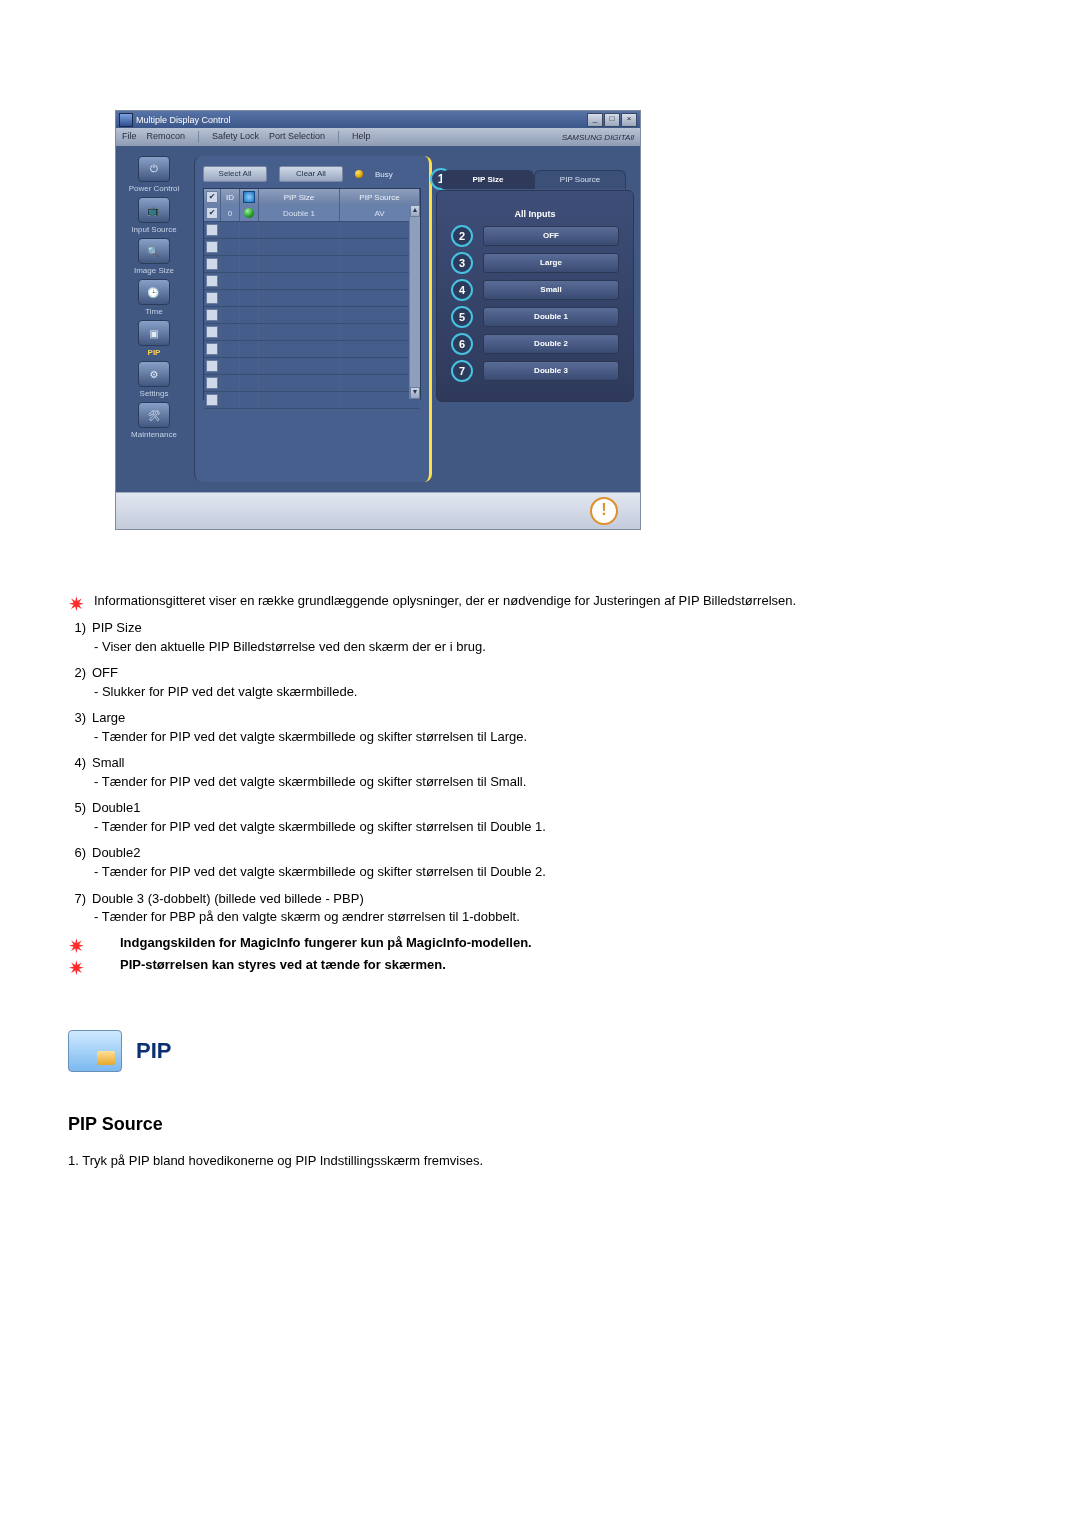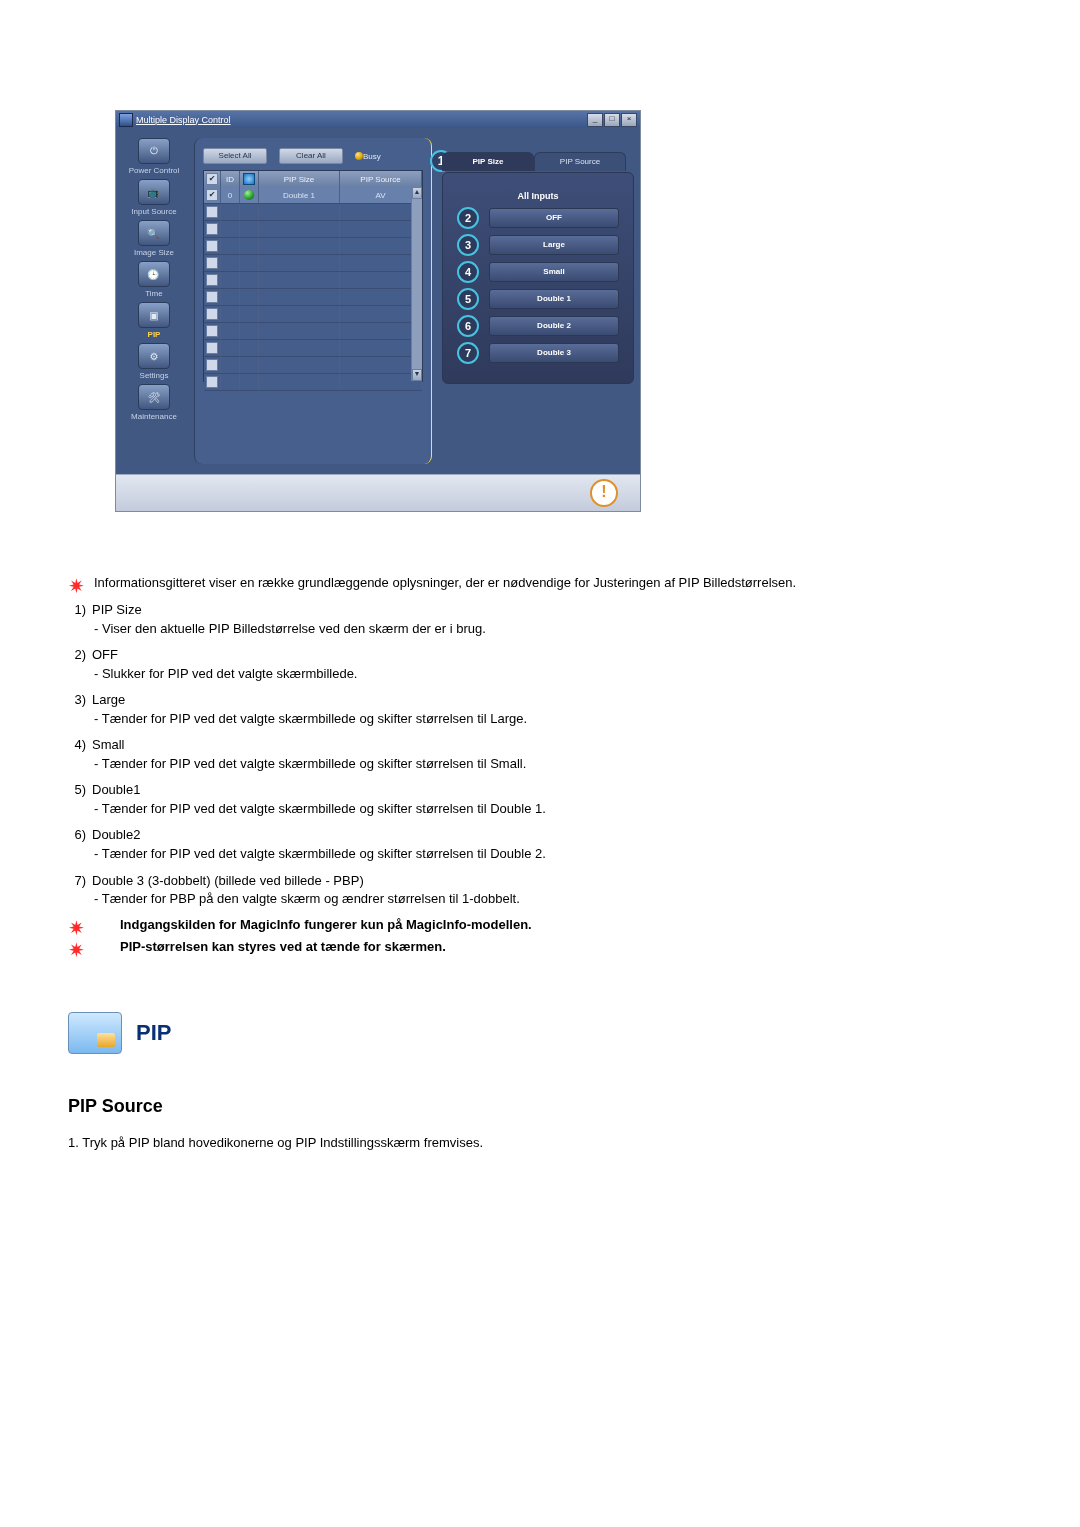--- a/index.html
+++ b/index.html
@@ -32,21 +32,21 @@
   .titlebar {
     height: 17px;
     background: linear-gradient(#5873a7,#3b5688);
     display: flex;
     align-items: center;
     color: #fff;
     font-size: 9px;
     padding: 0 3px;
     justify-content: space-between;
   }
-  .titlebar .tleft { display: flex; align-items: center; gap: 3px; text-decoration: underline; }
+  .titlebar .tleft { display: flex; align-items: center; gap: 3px; }
   .titlebar .appicon {
     width: 12px; height: 12px;
     background: linear-gradient(#7da2e2,#2e4f8e);
     border: 1px solid #1a2a48;
   }
   .winbtns { display: flex; gap: 1px; }
   .winbtn {
     width: 14px; height: 12px;
     background: linear-gradient(#d7dde8,#9aa6bd);
     border: 1px solid #3a4762;
@@ -101,21 +101,21 @@
     display: flex; align-items: center; justify-content: center;
     color: #e2ebf7; font-size: 10px;
   }
   .sb-label { display: block; }
   .center-panel {
     flex: 1;
     padding: 10px 8px 6px;
     position: relative;
     background: #465f8c;
     border-left: 1px solid #2e3f5f;
-    border-right: 1px solid #fde047;
+    border-right: 3px solid #fde047;
     border-radius: 8px;
     margin: 10px 4px 10px 2px;
   }
   .toolbar-row {
     display: flex;
     align-items: center;
     gap: 12px;
     margin-bottom: 6px;
   }
   .tb-btn {
@@ -124,21 +124,21 @@
     background: linear-gradient(#cfd8e6,#9aa8c1);
     border: 1px solid #7a88a3;
     color: #25324d;
     font-size: 8px;
     text-align: center;
     line-height: 14px;
     border-radius: 2px;
     padding: 0 6px;
   }
   .busy {
-    display: flex; align-items: center; gap: 0;
+    display: flex; align-items: center; gap: 12px;
     color: #e0e8f4; font-size: 8px;
   }
   .busy-dot {
     width: 8px; height: 8px; border-radius: 50%;
     background: radial-gradient(circle at 35% 30%, #ffe27a, #d7a400 60%, #7a5d00);
   }
   .grid-wrap {
     background: #3c517c;
     border: 1px solid #2b3b59;
     height: 210px;
@@ -240,21 +240,20 @@
     color: #fff;
     font: bold 12px/18px Arial;
     text-align: center;
   }
   .optgroup {
     margin-top: 0;
     background: linear-gradient(#3e4e78,#2f3a5b);
     border: 1px solid #293755;
     border-radius: 6px;
     padding: 12px 14px 14px;
-    margin-left: 6px;
   }
   .subhead {
     color: #fff; font-weight: bold; font-size: 9px;
     text-align: center;
     margin: 6px 0 6px;
   }
   .opt {
     position: relative;
     display: flex;
     align-items: center;
@@ -392,20 +391,32 @@
           <span class="appicon"></span>
           <span>Multiple Display Control</span>
         </div>
         <div class="winbtns">
           <span class="winbtn">_</span>
           <span class="winbtn">□</span>
           <span class="winbtn">×</span>
         </div>
       </div>
 
+      <div class="menubar">
+        <div class="menus">
+          <span>File</span>
+          <span>Remocon</span>
+          <span class="sep"></span>
+          <span>Safety Lock</span>
+          <span>Port Selection</span>
+          <span class="sep"></span>
+          <span>Help</span>
+        </div>
+        <span class="brand">SAMSUNG DIGITAll</span>
+      </div>
 
       <div class="app-body">
 
         <div class="sidebar">
           <div class="sb-item">
             <div class="sb-icon">⏻</div>
             <span class="sb-label">Power Control</span>
           </div>
           <div class="sb-item">
             <div class="sb-icon">📺</div>

